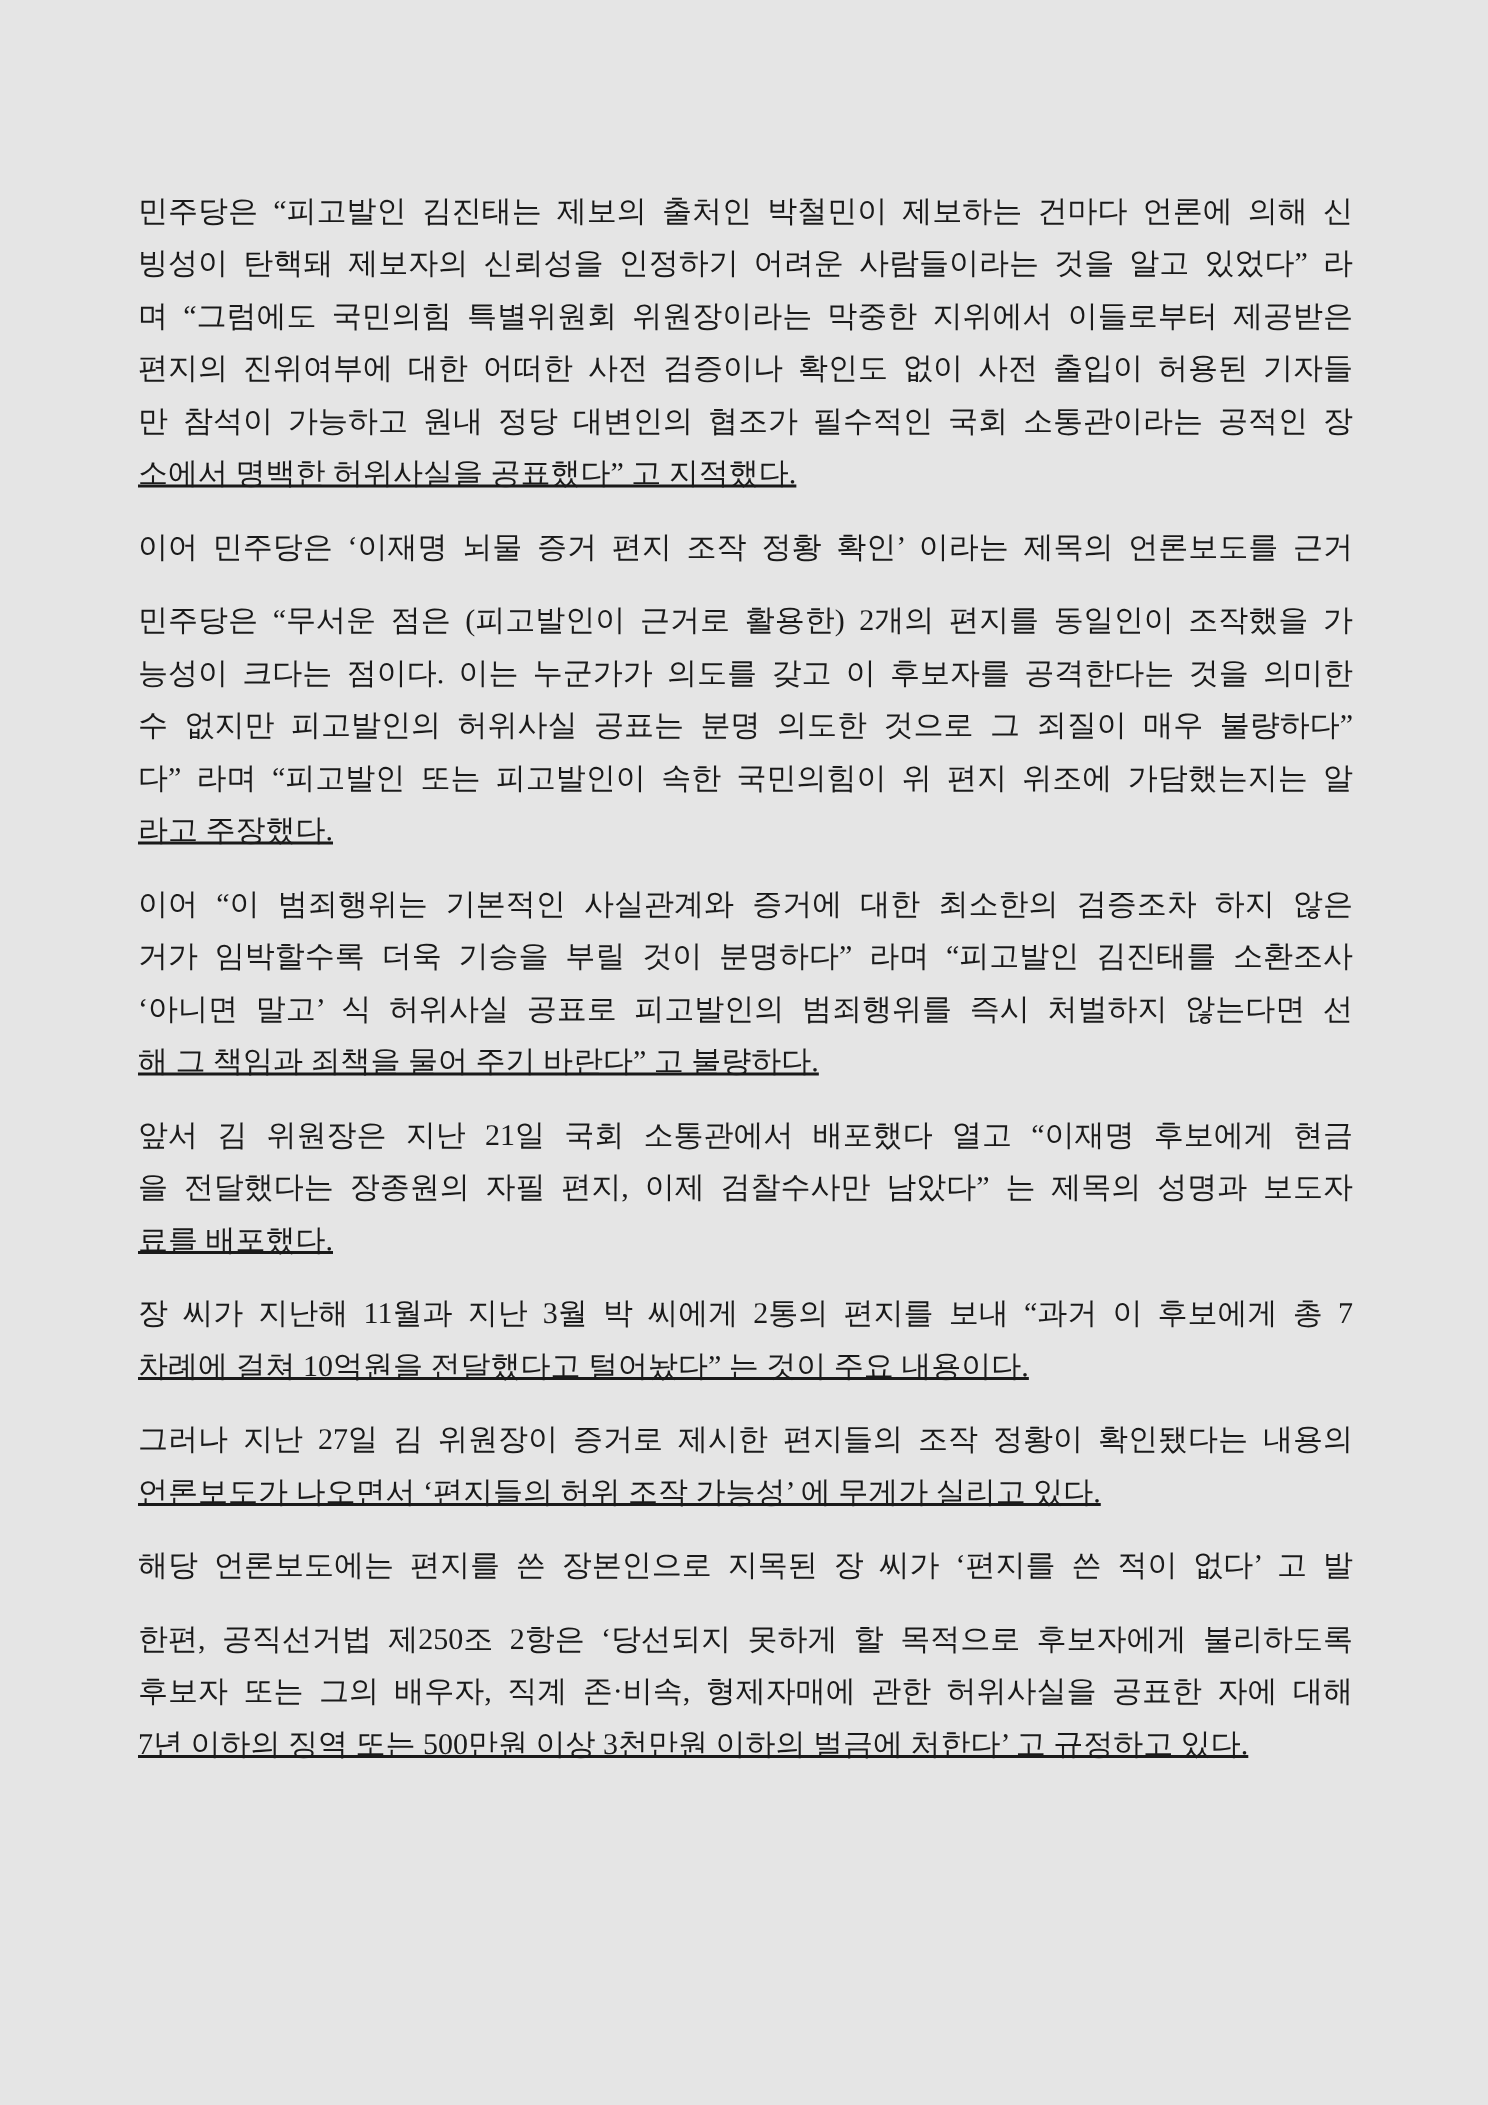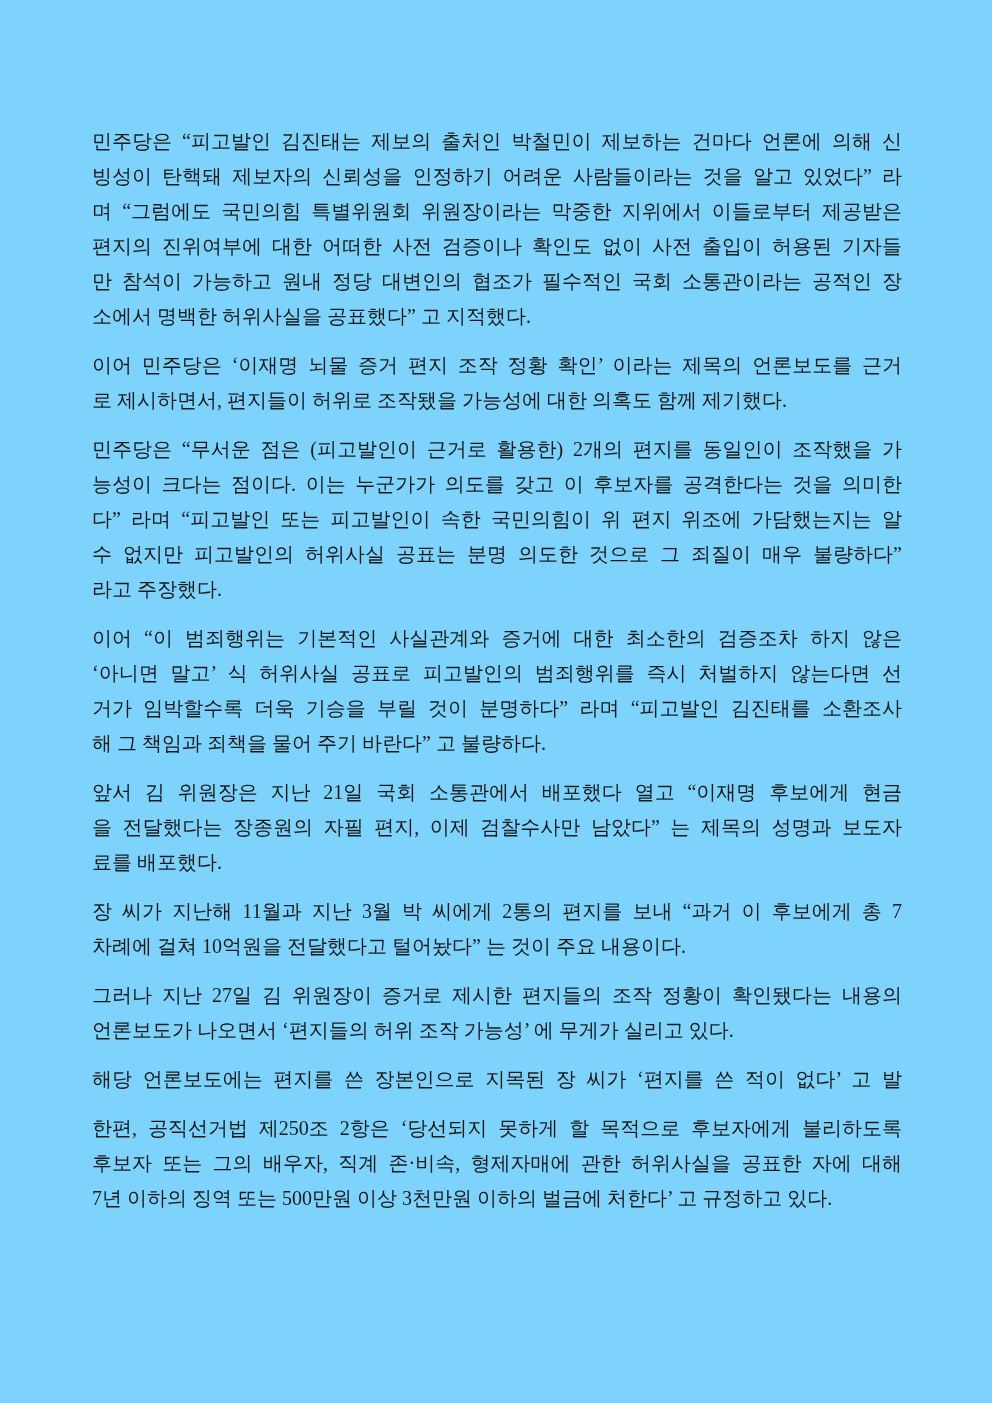--- a/index.html
+++ b/index.html
@@ -12,71 +12,71 @@
     height: 1403px;
     overflow: hidden;
     font-family: "Liberation Serif", "DejaVu Serif", serif;
     color: #1a1a1a;
   }
   .page {
     box-sizing: border-box;
     width: 992px;
     height: 1403px;
     padding: 124px 90px 0 92px;
-    background: #7dd3fc;
+    background: #e5e5e5;
   }
   .article {
     width: 810px;
   }
   .paragraph {
     margin: 0 0 14px 0;
     padding: 0;
   }
   .line {
     display: block;
     font-size: 20px;
     line-height: 35px;
     text-align: justify;
     text-align-last: justify;
     word-break: keep-all;
     white-space: normal;
   }
   .line.last {
     text-align: left;
     text-align-last: left;
+    text-decoration: underline;
   }
 </style>
 </head>
 <body>
 
 <div class="page">
   <div class="article" id="article">
       <p class="paragraph">
         <span class="line">민주당은  “피고발인 김진태는 제보의 출처인 박철민이 제보하는 건마다 언론에 의해 신</span>
         <span class="line">빙성이 탄핵돼 제보자의 신뢰성을 인정하기 어려운 사람들이라는 것을 알고 있었다” 라</span>
         <span class="line">며  “그럼에도 국민의힘 특별위원회 위원장이라는 막중한 지위에서 이들로부터 제공받은</span>
         <span class="line">편지의 진위여부에 대한 어떠한 사전 검증이나 확인도 없이 사전 출입이 허용된 기자들</span>
         <span class="line">만 참석이 가능하고 원내 정당 대변인의 협조가 필수적인 국회 소통관이라는 공적인 장</span>
         <span class="line last">소에서 명백한 허위사실을 공표했다” 고 지적했다.</span>
       </p>
       <p class="paragraph">
         <span class="line">이어 민주당은 ‘이재명 뇌물 증거 편지 조작 정황 확인’ 이라는 제목의 언론보도를 근거</span>
-        <span class="line last">로 제시하면서, 편지들이 허위로 조작됐을 가능성에 대한 의혹도 함께 제기했다.</span>
       </p>
       <p class="paragraph">
         <span class="line">민주당은  “무서운 점은 (피고발인이 근거로 활용한) 2개의 편지를 동일인이 조작했을 가</span>
         <span class="line">능성이 크다는 점이다. 이는 누군가가 의도를 갖고 이 후보자를 공격한다는 것을 의미한</span>
+        <span class="line">수 없지만 피고발인의 허위사실 공표는 분명 의도한 것으로 그 죄질이 매우 불량하다”</span>
         <span class="line">다” 라며  “피고발인 또는 피고발인이 속한 국민의힘이 위 편지 위조에 가담했는지는 알</span>
-        <span class="line">수 없지만 피고발인의 허위사실 공표는 분명 의도한 것으로 그 죄질이 매우 불량하다”</span>
         <span class="line last">라고 주장했다.</span>
       </p>
       <p class="paragraph">
         <span class="line">이어  “이 범죄행위는 기본적인 사실관계와 증거에 대한 최소한의 검증조차 하지 않은</span>
+        <span class="line">거가 임박할수록 더욱 기승을 부릴 것이 분명하다” 라며  “피고발인 김진태를 소환조사</span>
         <span class="line">‘아니면 말고’ 식 허위사실 공표로 피고발인의 범죄행위를 즉시 처벌하지 않는다면 선</span>
-        <span class="line">거가 임박할수록 더욱 기승을 부릴 것이 분명하다” 라며  “피고발인 김진태를 소환조사</span>
         <span class="line last">해 그 책임과 죄책을 물어 주기 바란다” 고 불량하다.</span>
       </p>
       <p class="paragraph">
         <span class="line">앞서 김 위원장은 지난 21일 국회 소통관에서 배포했다 열고  “이재명 후보에게 현금</span>
         <span class="line">을 전달했다는 장종원의 자필 편지, 이제 검찰수사만 남았다” 는 제목의 성명과 보도자</span>
         <span class="line last">료를 배포했다.</span>
       </p>
       <p class="paragraph">
         <span class="line">장 씨가 지난해 11월과 지난 3월 박 씨에게 2통의 편지를 보내  “과거 이 후보에게 총 7</span>
         <span class="line last">차례에 걸쳐 10억원을 전달했다고 털어놨다” 는 것이 주요 내용이다.</span>

